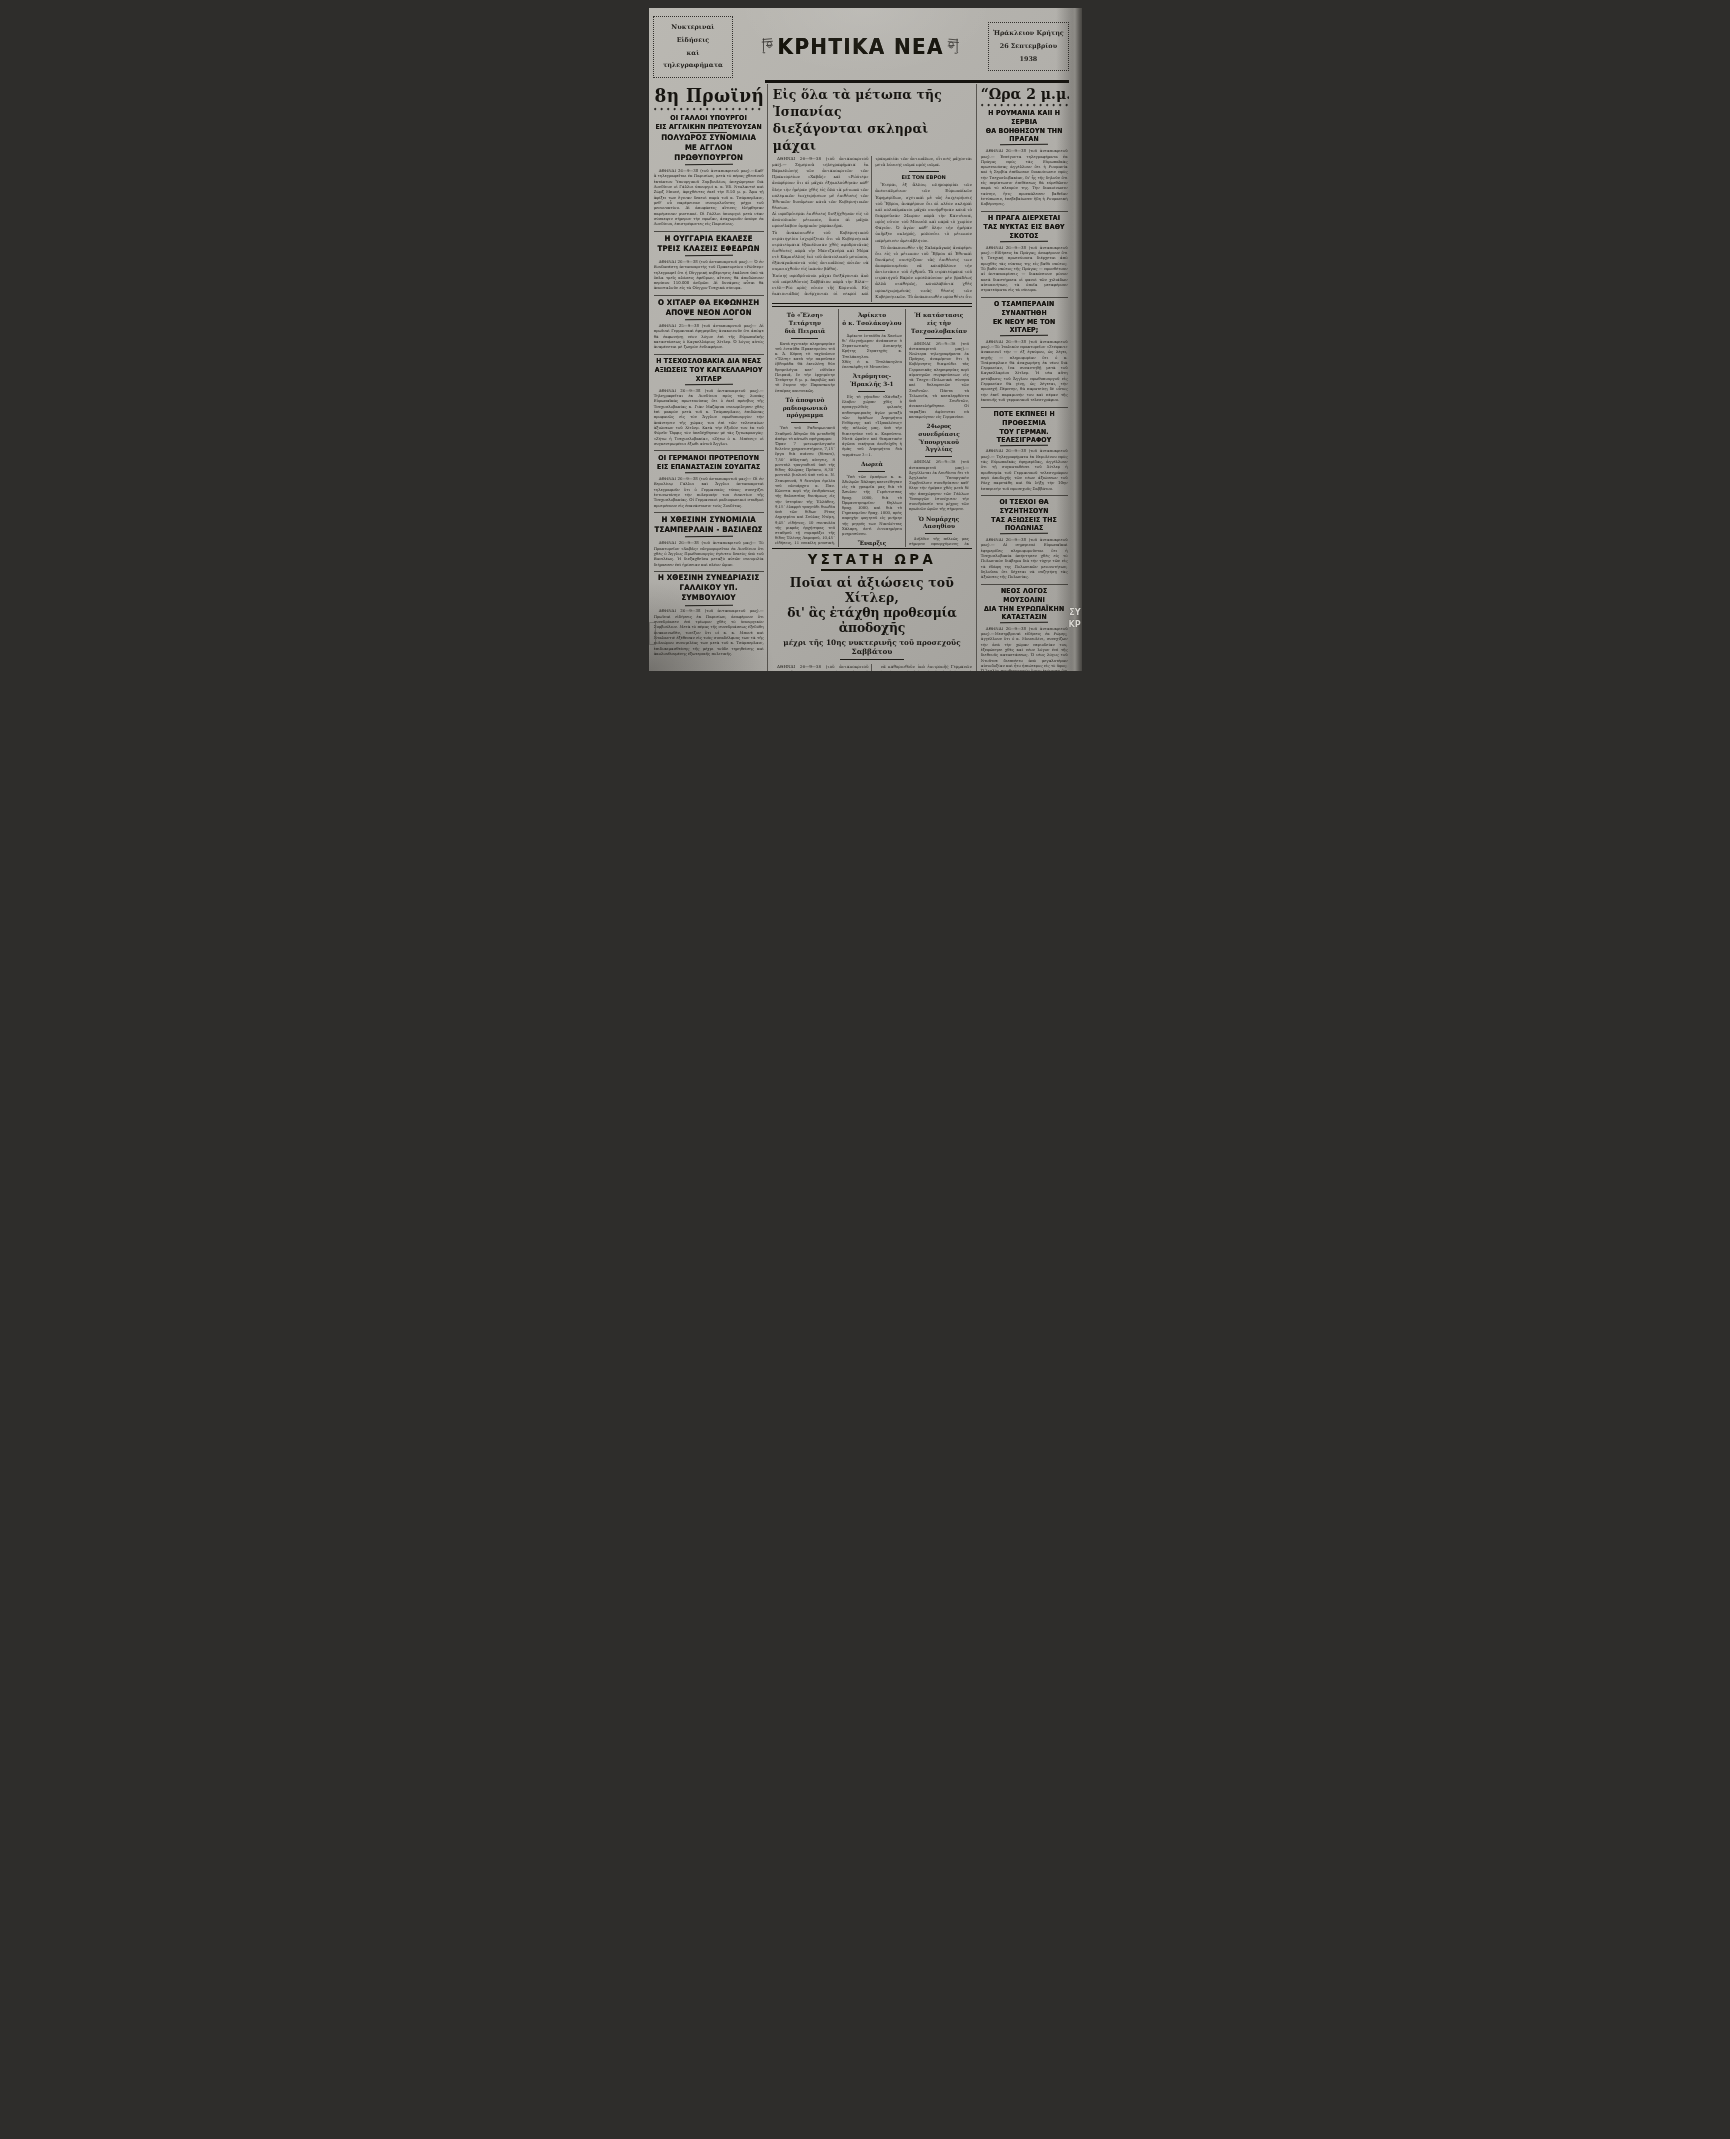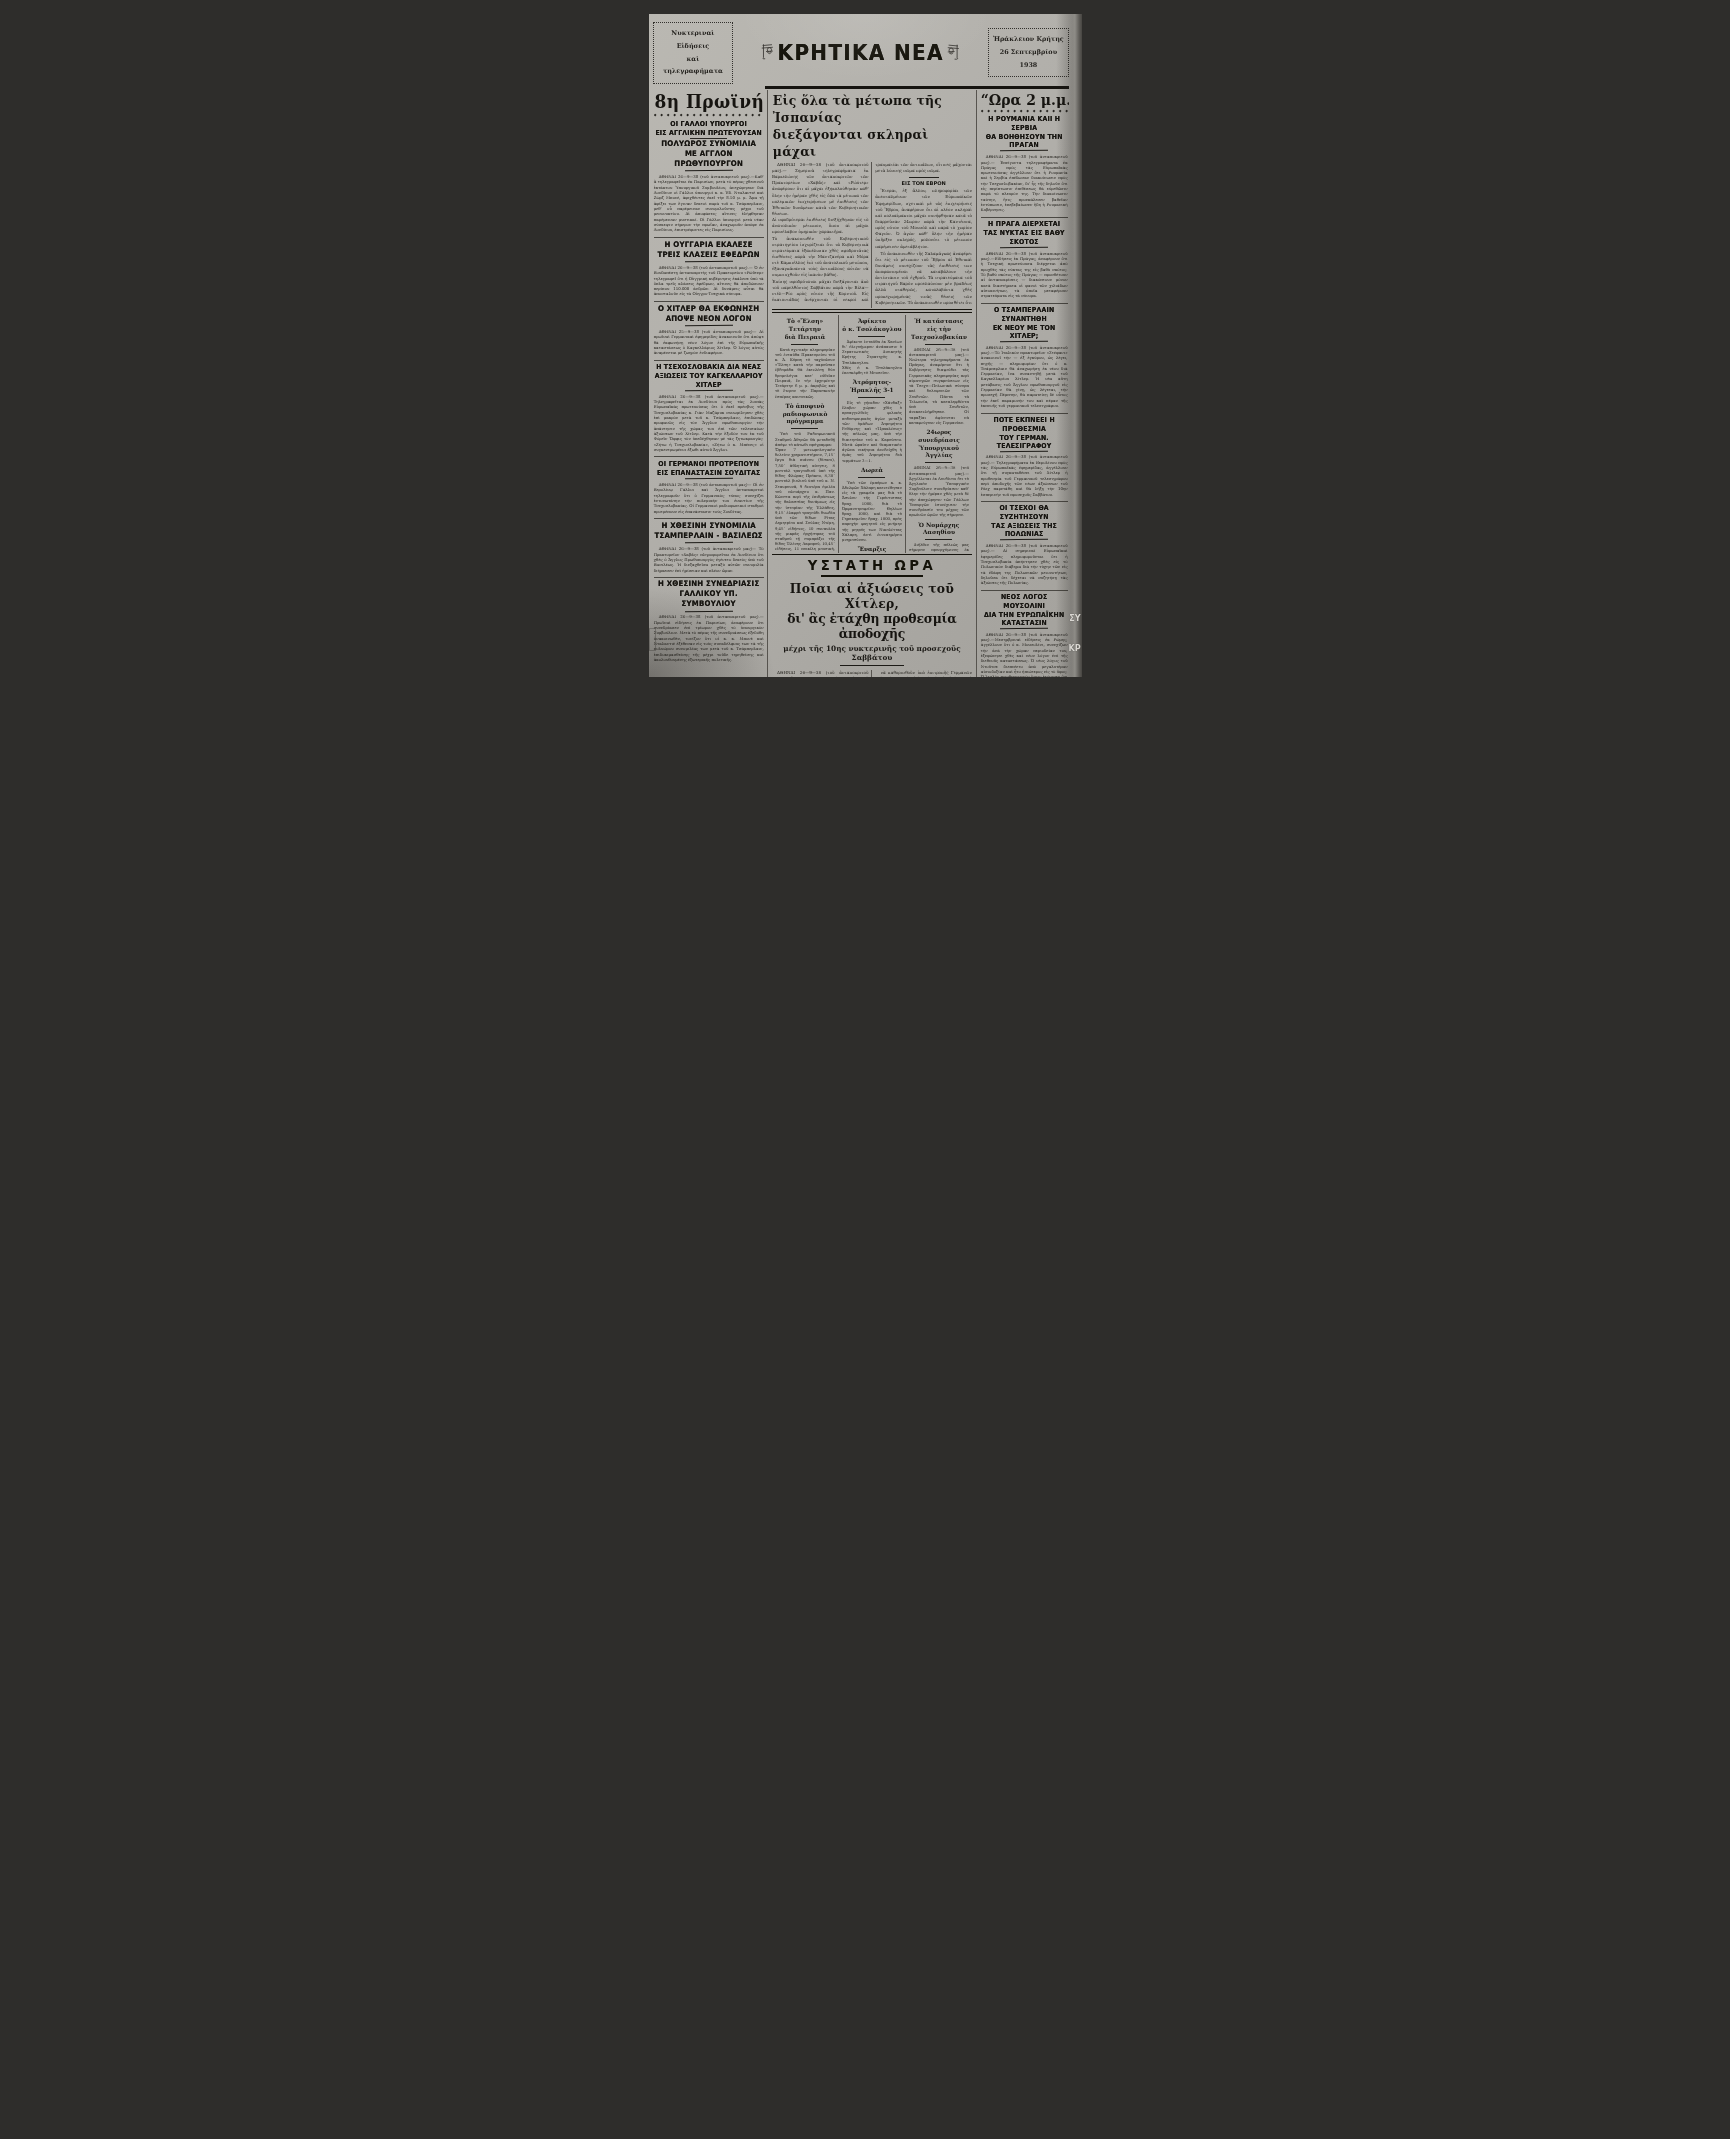--- a/index.html
+++ b/index.html
@@ -1,28 +1,28 @@
 <!DOCTYPE html>
 <html style="font-size:6.8px"><head>
 <meta charset="utf-8">
 <style>
   html,body{margin:0;padding:0;background:#2e2d2b;}
-  .page{position:relative;width:433px;height:663px;margin:14px auto;overflow:hidden;
+  .page{position:relative;width:433px;height:663px;margin:8px auto;overflow:hidden;
     background:linear-gradient(135deg,#bab8b2 0%,#b2b0ab 40%,#aba9a4 70%,#a3a19c 100%);
     color:#1f1d19;font-family:"DejaVu Serif",serif;}
   .page::after{content:"";position:absolute;inset:0;pointer-events:none;
     background:
       radial-gradient(180px 128px at 0% 100%,rgba(20,18,15,.38),rgba(0,0,0,0) 70%),
       radial-gradient(214px 111px at 50% 0%,rgba(255,255,255,.10),rgba(0,0,0,0) 60%),
       linear-gradient(to right,rgba(0,0,0,0) 94%,rgba(30,28,25,.45) 100%);}
   .gutter{position:absolute;top:0;right:0;bottom:0;width:10.3px;
     background:linear-gradient(to right,rgba(0,0,0,0),#8e8c87 35%,#5d5b57 75%,#474541);z-index:3;}
   .gutter .frag{position:absolute;right:0.9px;color:#d9d7d2;font-family:"DejaVu Sans",sans-serif;
     font-weight:bold;font-size:8.1px;line-height:1.05;text-shadow:0 0 0.9px #3a3834;}
-  .frag.f1{bottom:55px;} .frag.f2{bottom:25px;}
+  .frag.f1{bottom:55px;} .frag.f2{bottom:43px;}
   .margin-stamp{position:absolute;left:0.9px;bottom:26.5px;width:5.1px;height:20.5px;border:0.4px solid #6a6863;opacity:.55;}
 
   .masthead{display:flex;align-items:center;padding:7.7px 13px 1.7px 4.3px;}
   .side-box{width:73px;padding:4.3px 2.6px;text-align:center;
     border-top:0.9px dotted #33312d;border-bottom:0.9px dotted #33312d;
     border-left:0.4px dotted #33312d;border-right:0.4px dotted #33312d;
     font-size:6.4px;font-weight:bold;line-height:2.0;color:#262420;}
   .mast-center{flex:1;display:flex;align-items:center;justify-content:center;gap:2.6px;}
   .paper-title{font-family:"DejaVu Sans",sans-serif;font-weight:bold;font-size:20px;
     letter-spacing:1.3px;color:#131109;transform:scaleY(1.05);white-space:nowrap;

